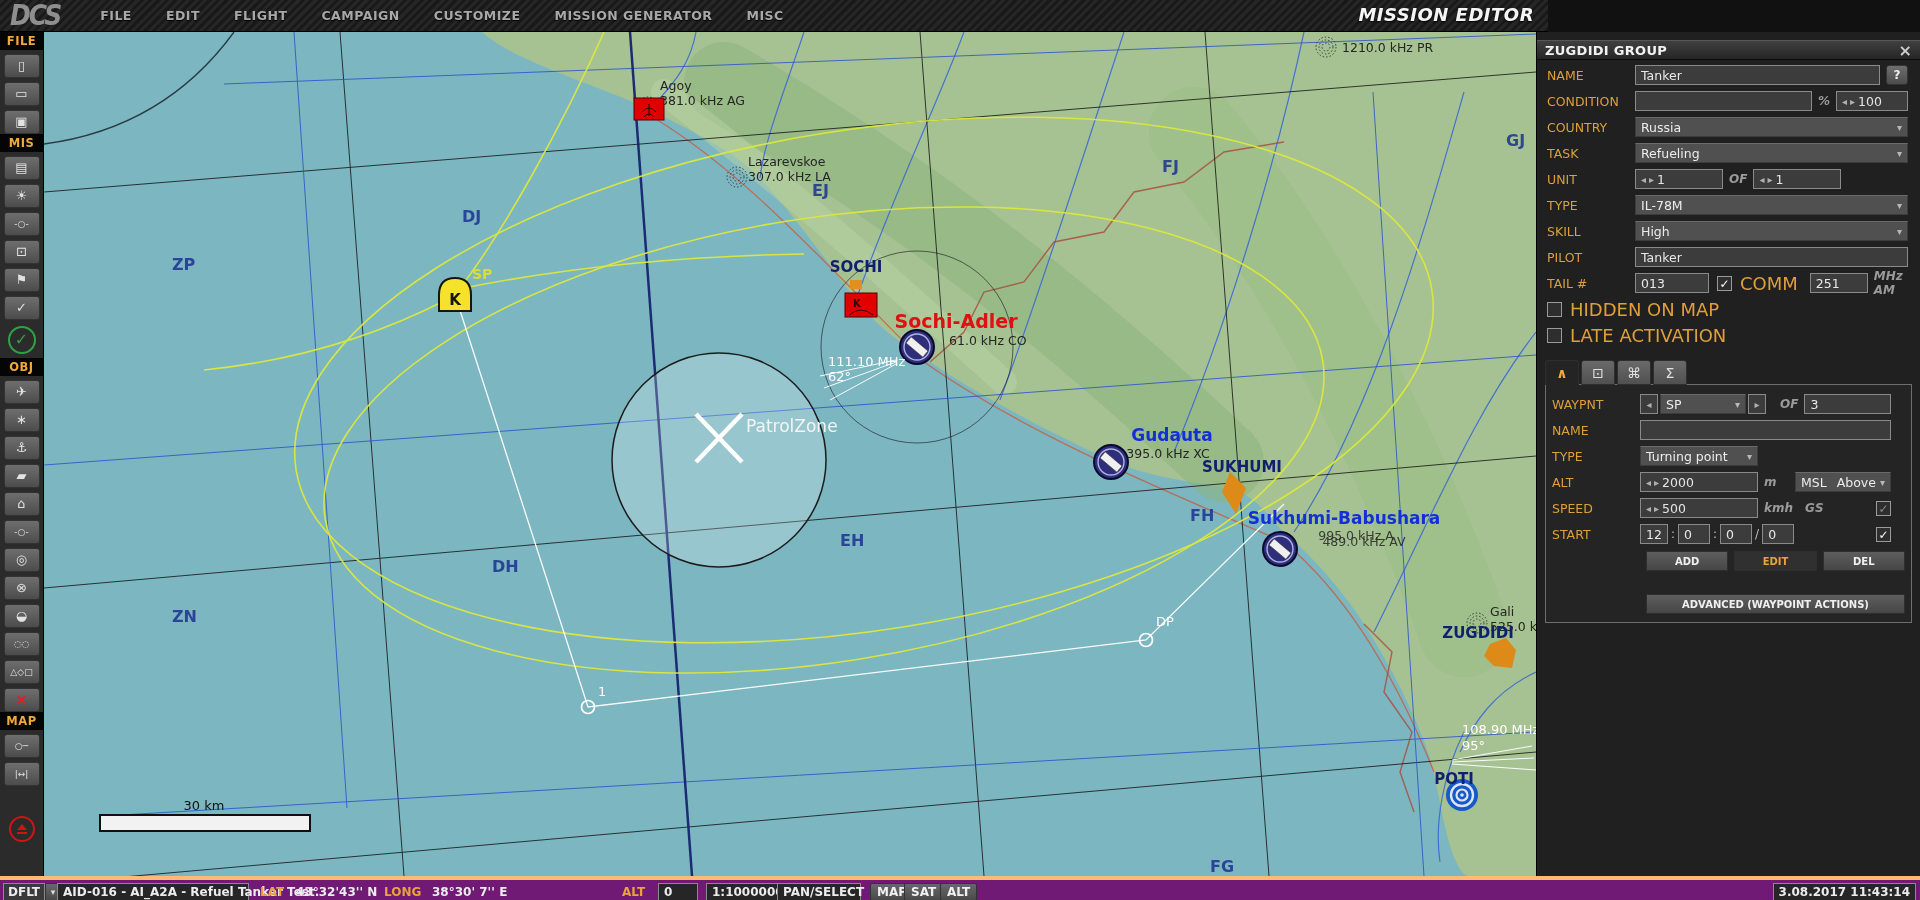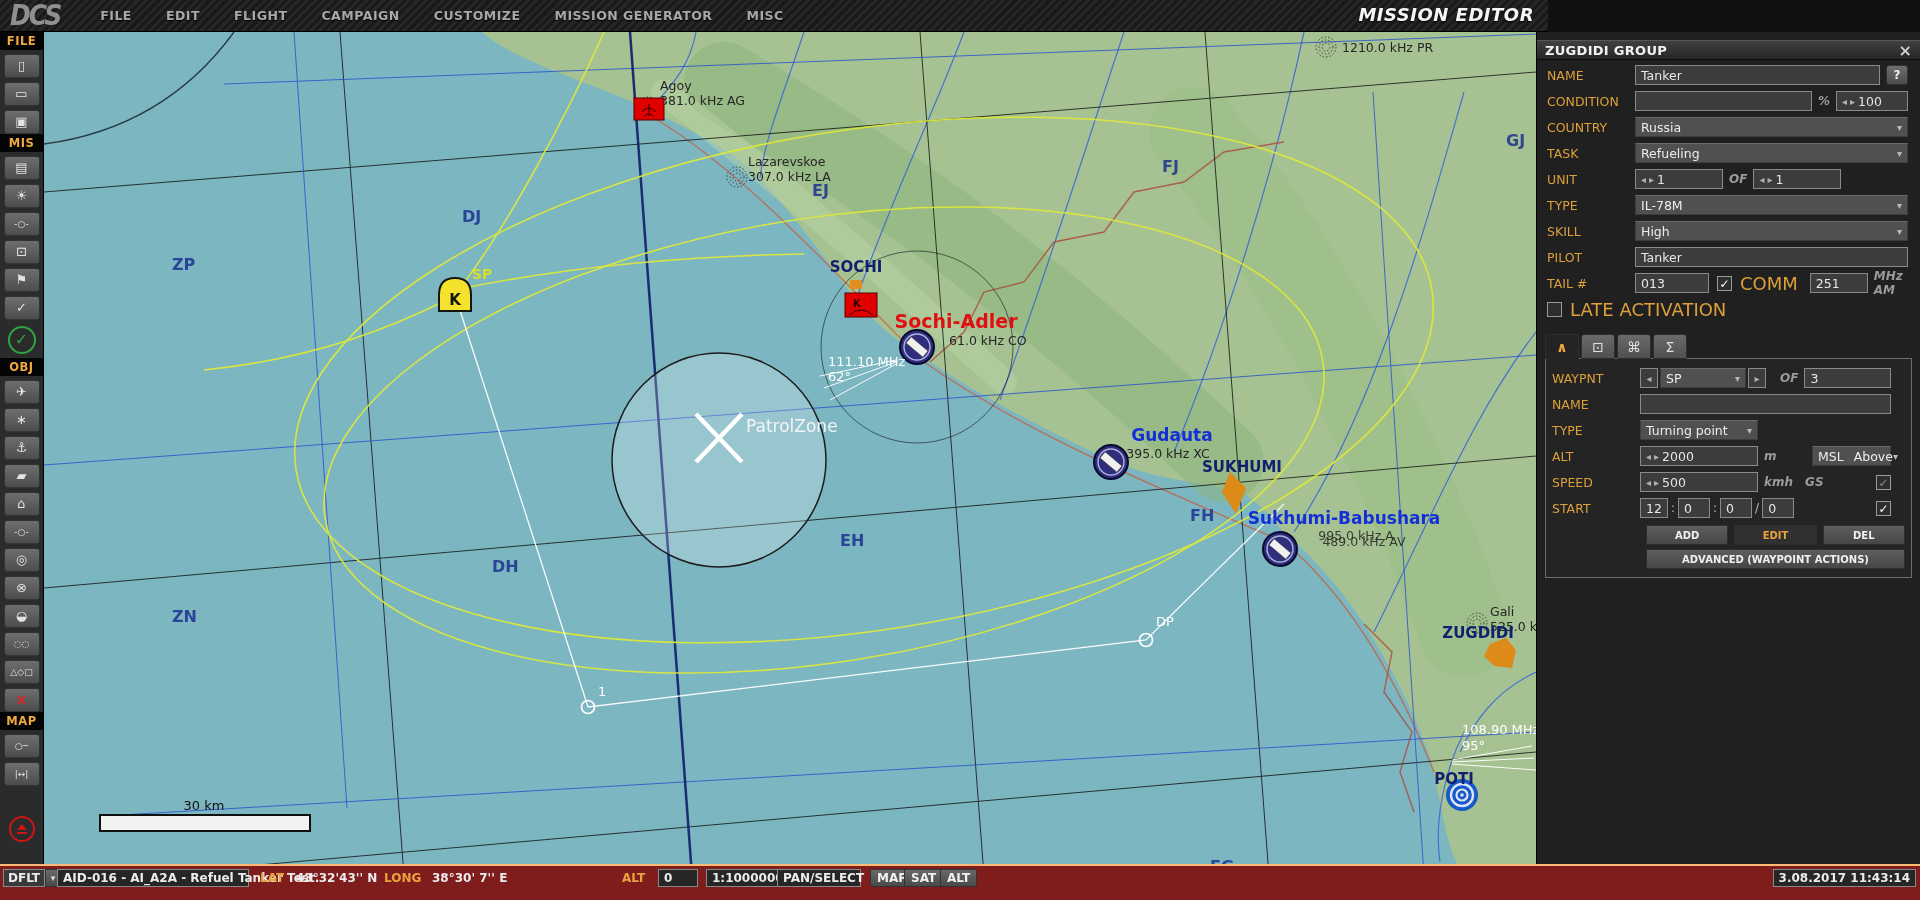--- a/index.html
+++ b/index.html
@@ -83,26 +83,26 @@
   .tab { width:34px; height:25px; background:linear-gradient(#6a6a6a,#505050); border:1px solid #2e2e2e;
     border-radius:3px 3px 0 0; color:#e0e0e0; font-size:14px; text-align:center; line-height:24px; cursor:pointer; }
   .tab.active { background:#242424; border-bottom-color:#242424; color:#f0a93c; font-weight:bold; }
   .wpbox { border:1px solid #6e6e6e; margin:0 8px; padding:4px 0 8px 0; background:#242424; }
   .wpbox .prow { margin:4px 20px 0 6px; }
   .pbtn { height:20px; background:linear-gradient(#5e5e5e,#464646); border:1px solid #2e2e2e;
     color:#f0f0f0; font-weight:bold; font-size:10px; text-align:center; line-height:19px;
     cursor:pointer; flex:1; }
   .pbtn.editing { background:#303030; color:#e8a33d; }
   .btnrow { display:flex; gap:6px; margin:6px 6px 0 100px; }
-  .advrow { margin:4px 6px 0 100px; }
+  .advrow { margin:23px 6px 0 100px; }
   .sep { color:#bbb; margin:0 3px; font-size:12px; }
 
   
-  .statusbar { position:absolute; left:0; bottom:0; width:1920px; height:36px; background:#7f1d1d;
-    border-top:2px solid #fdba74; z-index:30; font-size:12px; }
+  .statusbar { position:absolute; left:0; bottom:0; width:1920px; height:24px; background:#701a75;
+    border-top:4px solid #fdba74; z-index:30; font-size:12px; }
   .sb { position:absolute; top:3px; height:18px; display:flex; align-items:center; }
   .sb-box { background:#262626; border:1px solid #8a8a8a; color:#ececec; font-weight:bold;
     padding:0 5px; height:18px; line-height:16px; white-space:nowrap; }
   .sb-label { color:#e8a33d; font-weight:bold; }
   .sb-val { color:#ececec; font-weight:bold; white-space:nowrap; }
   .sb-btn { background:linear-gradient(#686868,#4a4a4a); border:1px solid #333; border-radius:2px;
     color:#f0f0f0; font-weight:bold; padding:0 6px; height:18px; line-height:16px; cursor:pointer; }
   .dflt { display:flex; }
   .dflt .v { background:#3a3a3a; border:1px solid #8a8a8a; color:#ececec; font-weight:bold;
     padding:0 4px; height:18px; line-height:16px; }
@@ -420,20 +420,24 @@
   <div class="prow">
     <span class="plabel">TAIL #</span>
     <input class="pinput" style="width: 74px;" readonly="" value="013">
     <span class="cb" style="margin-left:8px">✓</span>
     <span class="cblabel">COMM</span>
     <input class="pinput" style="width: 58px; margin-left: 12px;" readonly="" value="251">
     <span class="unit-it">MHz  AM</span>
   </div>
   <div class="prow">
     <span class="cb"></span>
+    <span class="cblabel">HIDDEN ON MAP</span>
+  </div>
+  <div class="prow">
+    <span class="cb"></span>
     <span class="cblabel">LATE ACTIVATION</span>
   </div>
 
   <div class="tabs">
     <span class="tab active">∧</span>
     <span class="tab">⊡</span>
     <span class="tab">⌘</span>
     <span class="tab">Σ</span>
   </div>
   <div class="wpbox">
@@ -464,21 +468,21 @@
       </span>
     </div>
     <div class="prow">
       <span class="plabel">ALT</span>
       <span class="spin" style="width:118px">
         <span class="ar">◂</span>
           <span class="ar">▸</span>
         <span>2000</span>
       </span>
       <span class="unit-it">m</span>
-      <span class="pselect" style="width:79px;margin-left:auto">
+      <span class="pselect" style="width:96px;margin-left:auto">
         <span>MSL</span>
         <span style="margin-left:10px">Above</span>
         <span class="car">▾</span>
       </span>
     </div>
     <div class="prow">
       <span class="plabel">SPEED</span>
       <span class="spin" style="width:118px">
         <span class="ar">◂</span>
           <span class="ar">▸</span>

